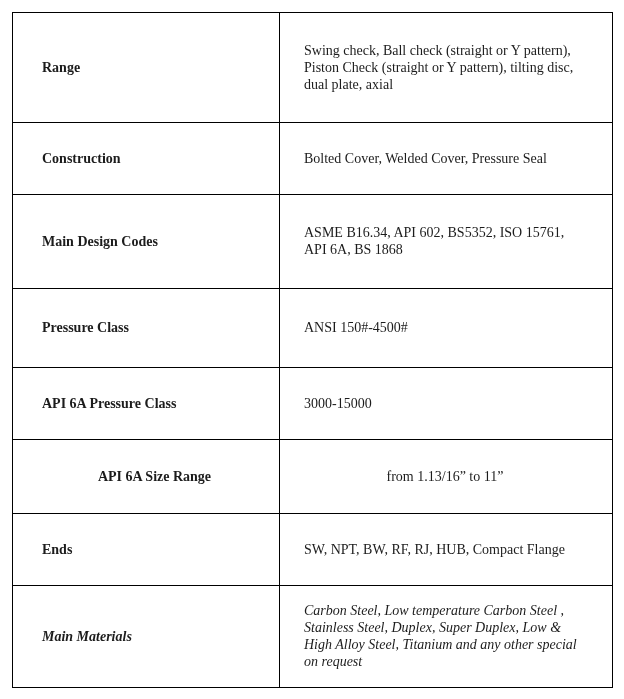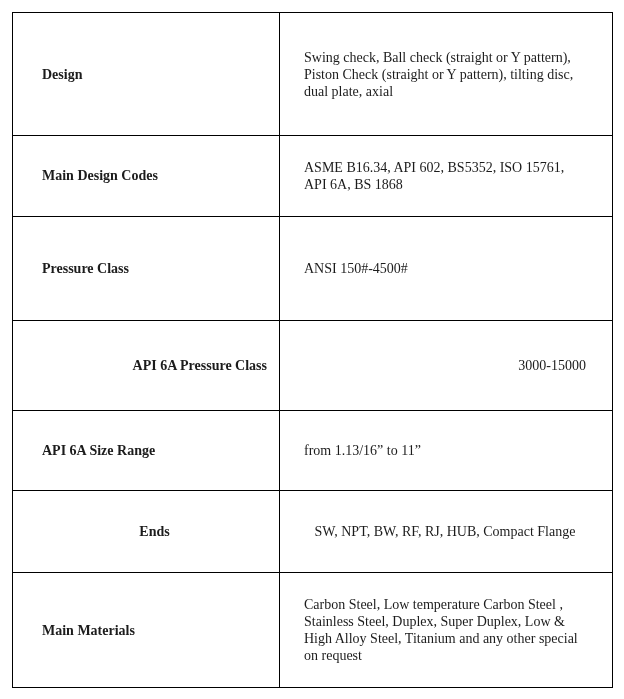--- a/index.html
+++ b/index.html
@@ -36,37 +36,41 @@
     font-weight: bold;
     padding: 6px 12px 6px 29px;
   }
   .spec-table td.value-cell {
     padding: 6px 26px 6px 24px;
     margin-top: 8px;
   }
   .spec-table tr:nth-child(1)  { height: 87px; }
   .spec-table tr:nth-child(2)  { height: 57px; }
   .spec-table tr:nth-child(3)  { height: 74px; padding-left: 24px; }
-  .spec-table tr:nth-child(4)  { height: 63px; text-align: right; }
+  .spec-table tr:nth-child(4)  { height: 63px; }
   .spec-table tr:nth-child(5)  { height: 57px; }
   .spec-table tr:nth-child(6)  { height: 58px; text-align: center; }
   .spec-table tr:nth-child(7)  { height: 57px; }
   .spec-table tr:nth-child(8)  { height: 56px; font-style: italic; }
   .spec-table tr:nth-child(9)  { height: 90px; }
   .spec-table tr:nth-child(10) { height: 85px; }
 </style>
 </head>
 <body>
 
 <div class="page">
   <table class="spec-table">
     <tbody>
       <tr>
-        <td class="label-cell">Design</td>
+        <td class="label-cell">Range</td>
         <td class="value-cell">Swing check, Ball check (straight or Y pattern), Piston Check (straight or Y pattern), tilting disc, dual plate, axial</td>
+      </tr>
+      <tr>
+        <td class="label-cell">Construction</td>
+        <td class="value-cell">Bolted Cover, Welded Cover, Pressure Seal</td>
       </tr>
       <tr>
         <td class="label-cell">Main Design Codes</td>
         <td class="value-cell">ASME B16.34, API 602, BS5352, ISO 15761, API 6A, BS 1868</td>
       </tr>
       <tr>
         <td class="label-cell">Pressure Class</td>
         <td class="value-cell">ANSI 150#-4500#</td>
       </tr>
       <tr>

